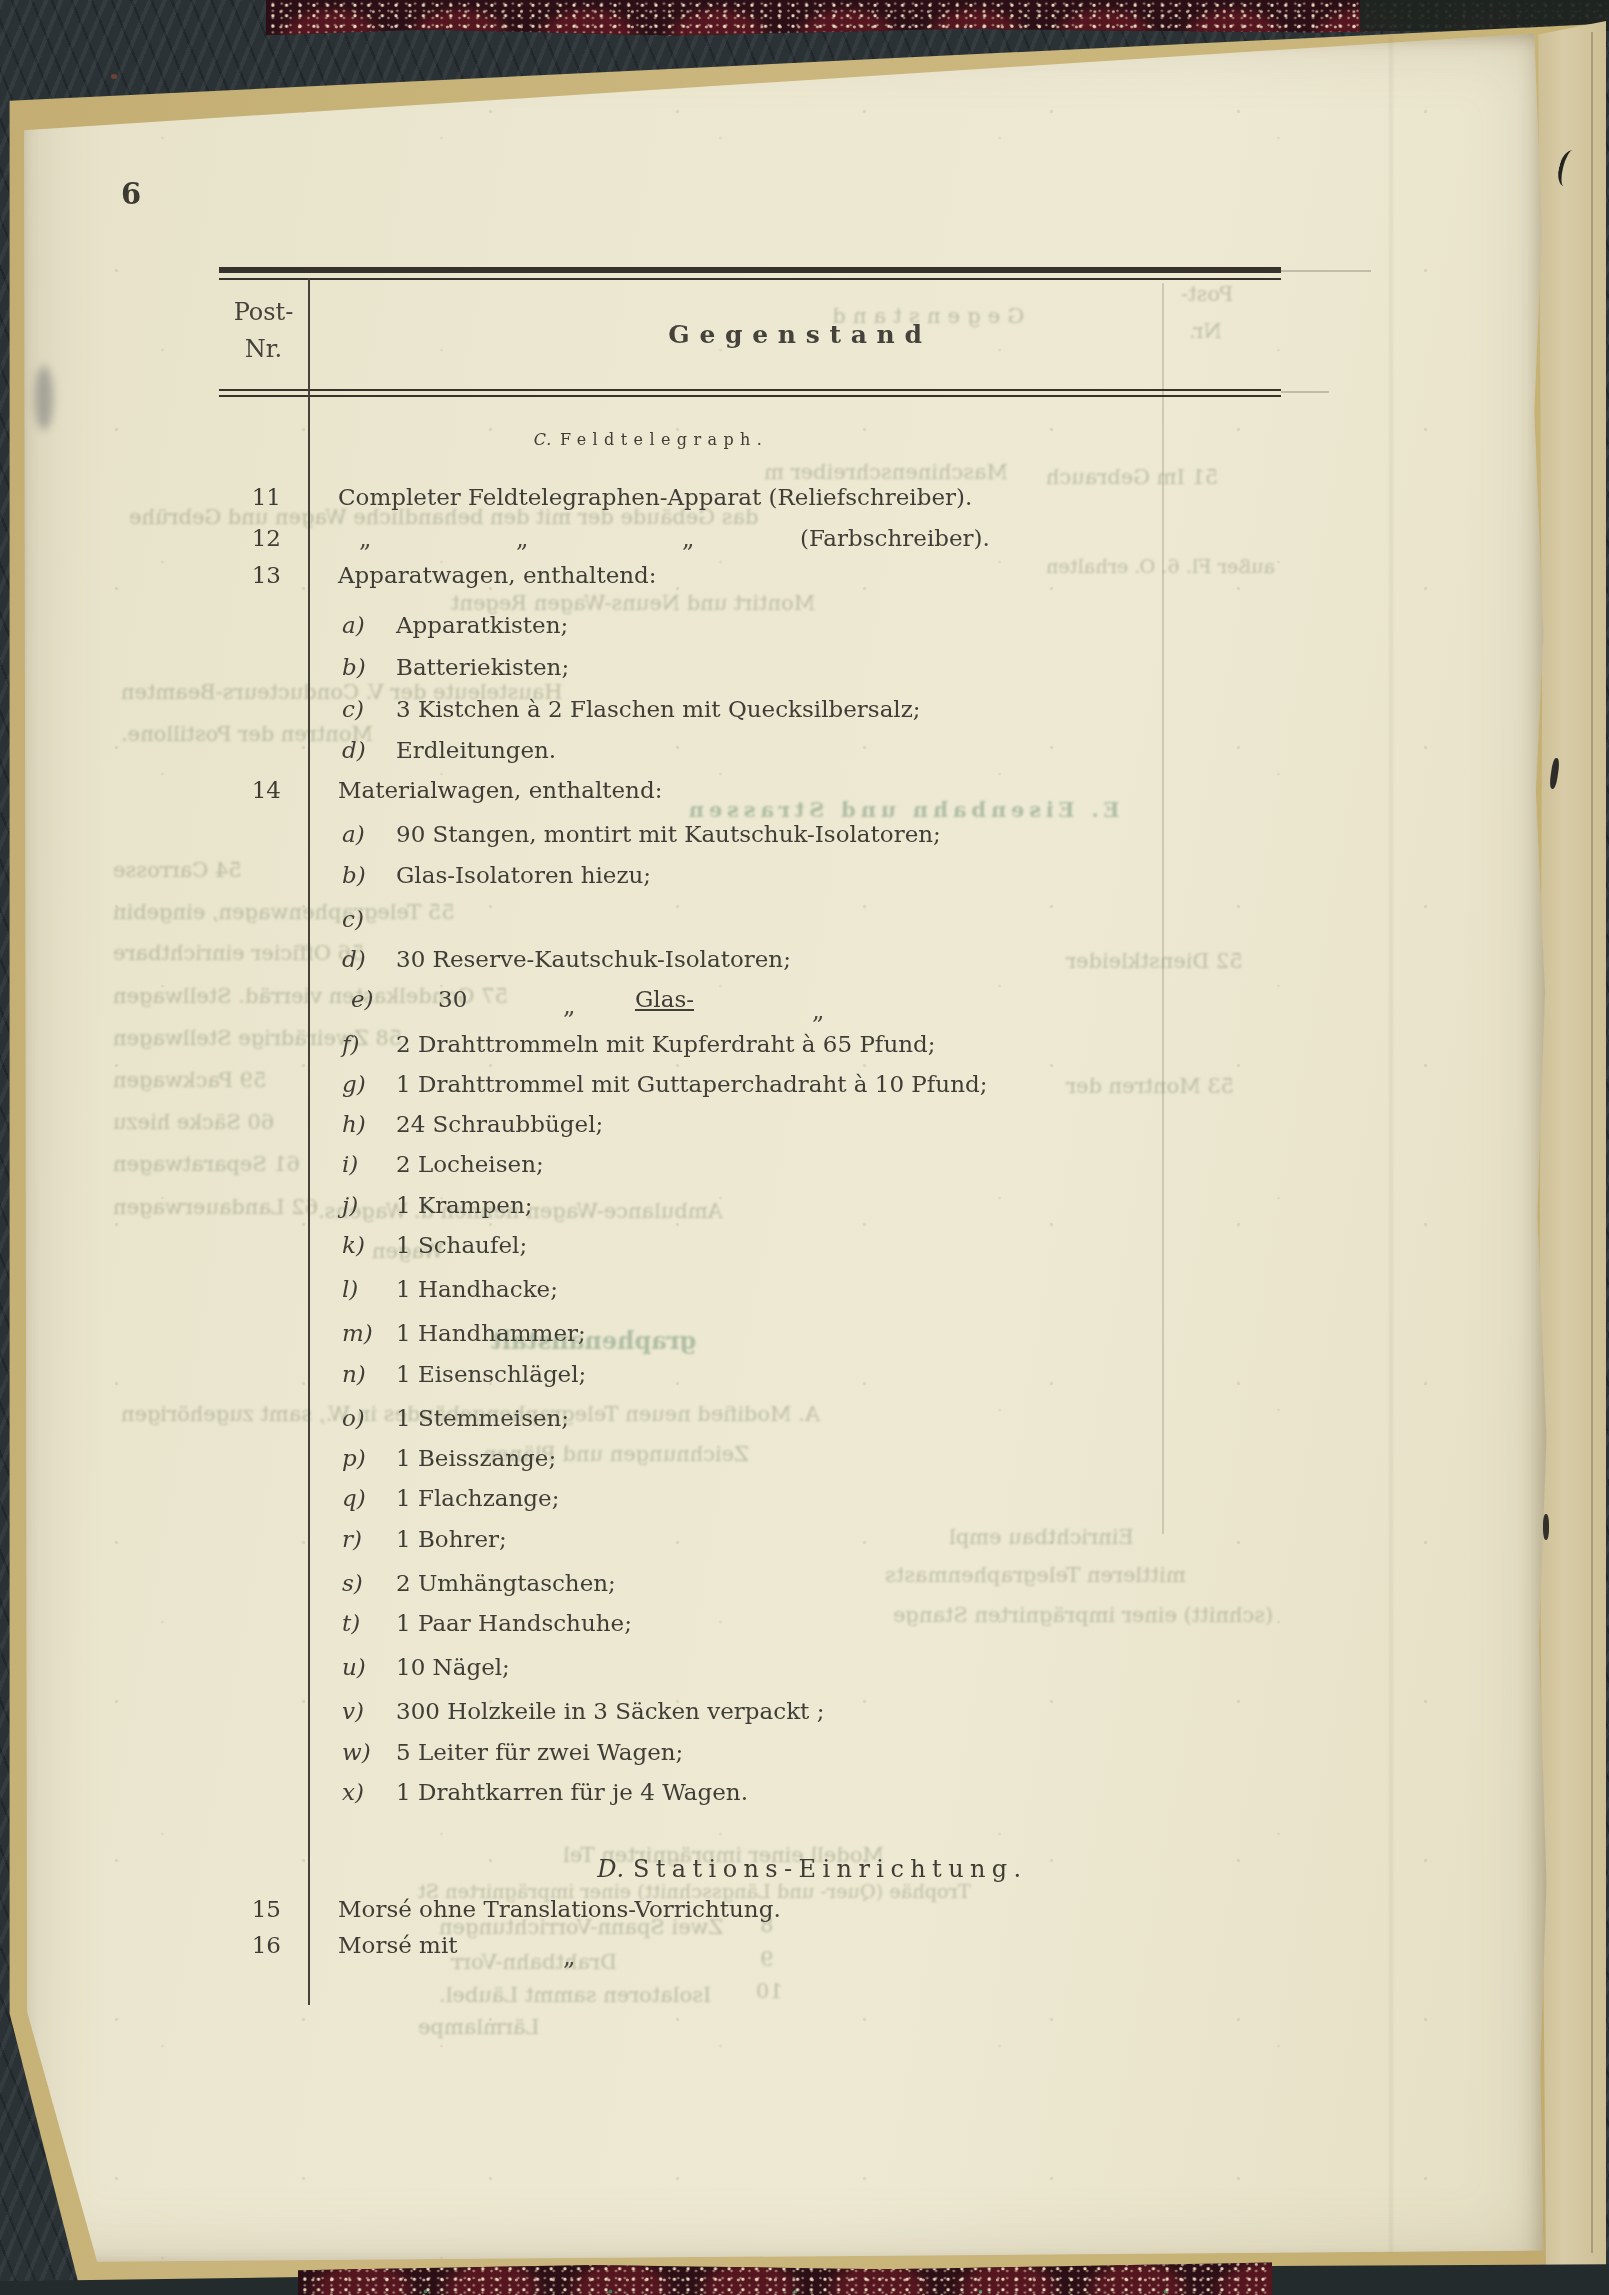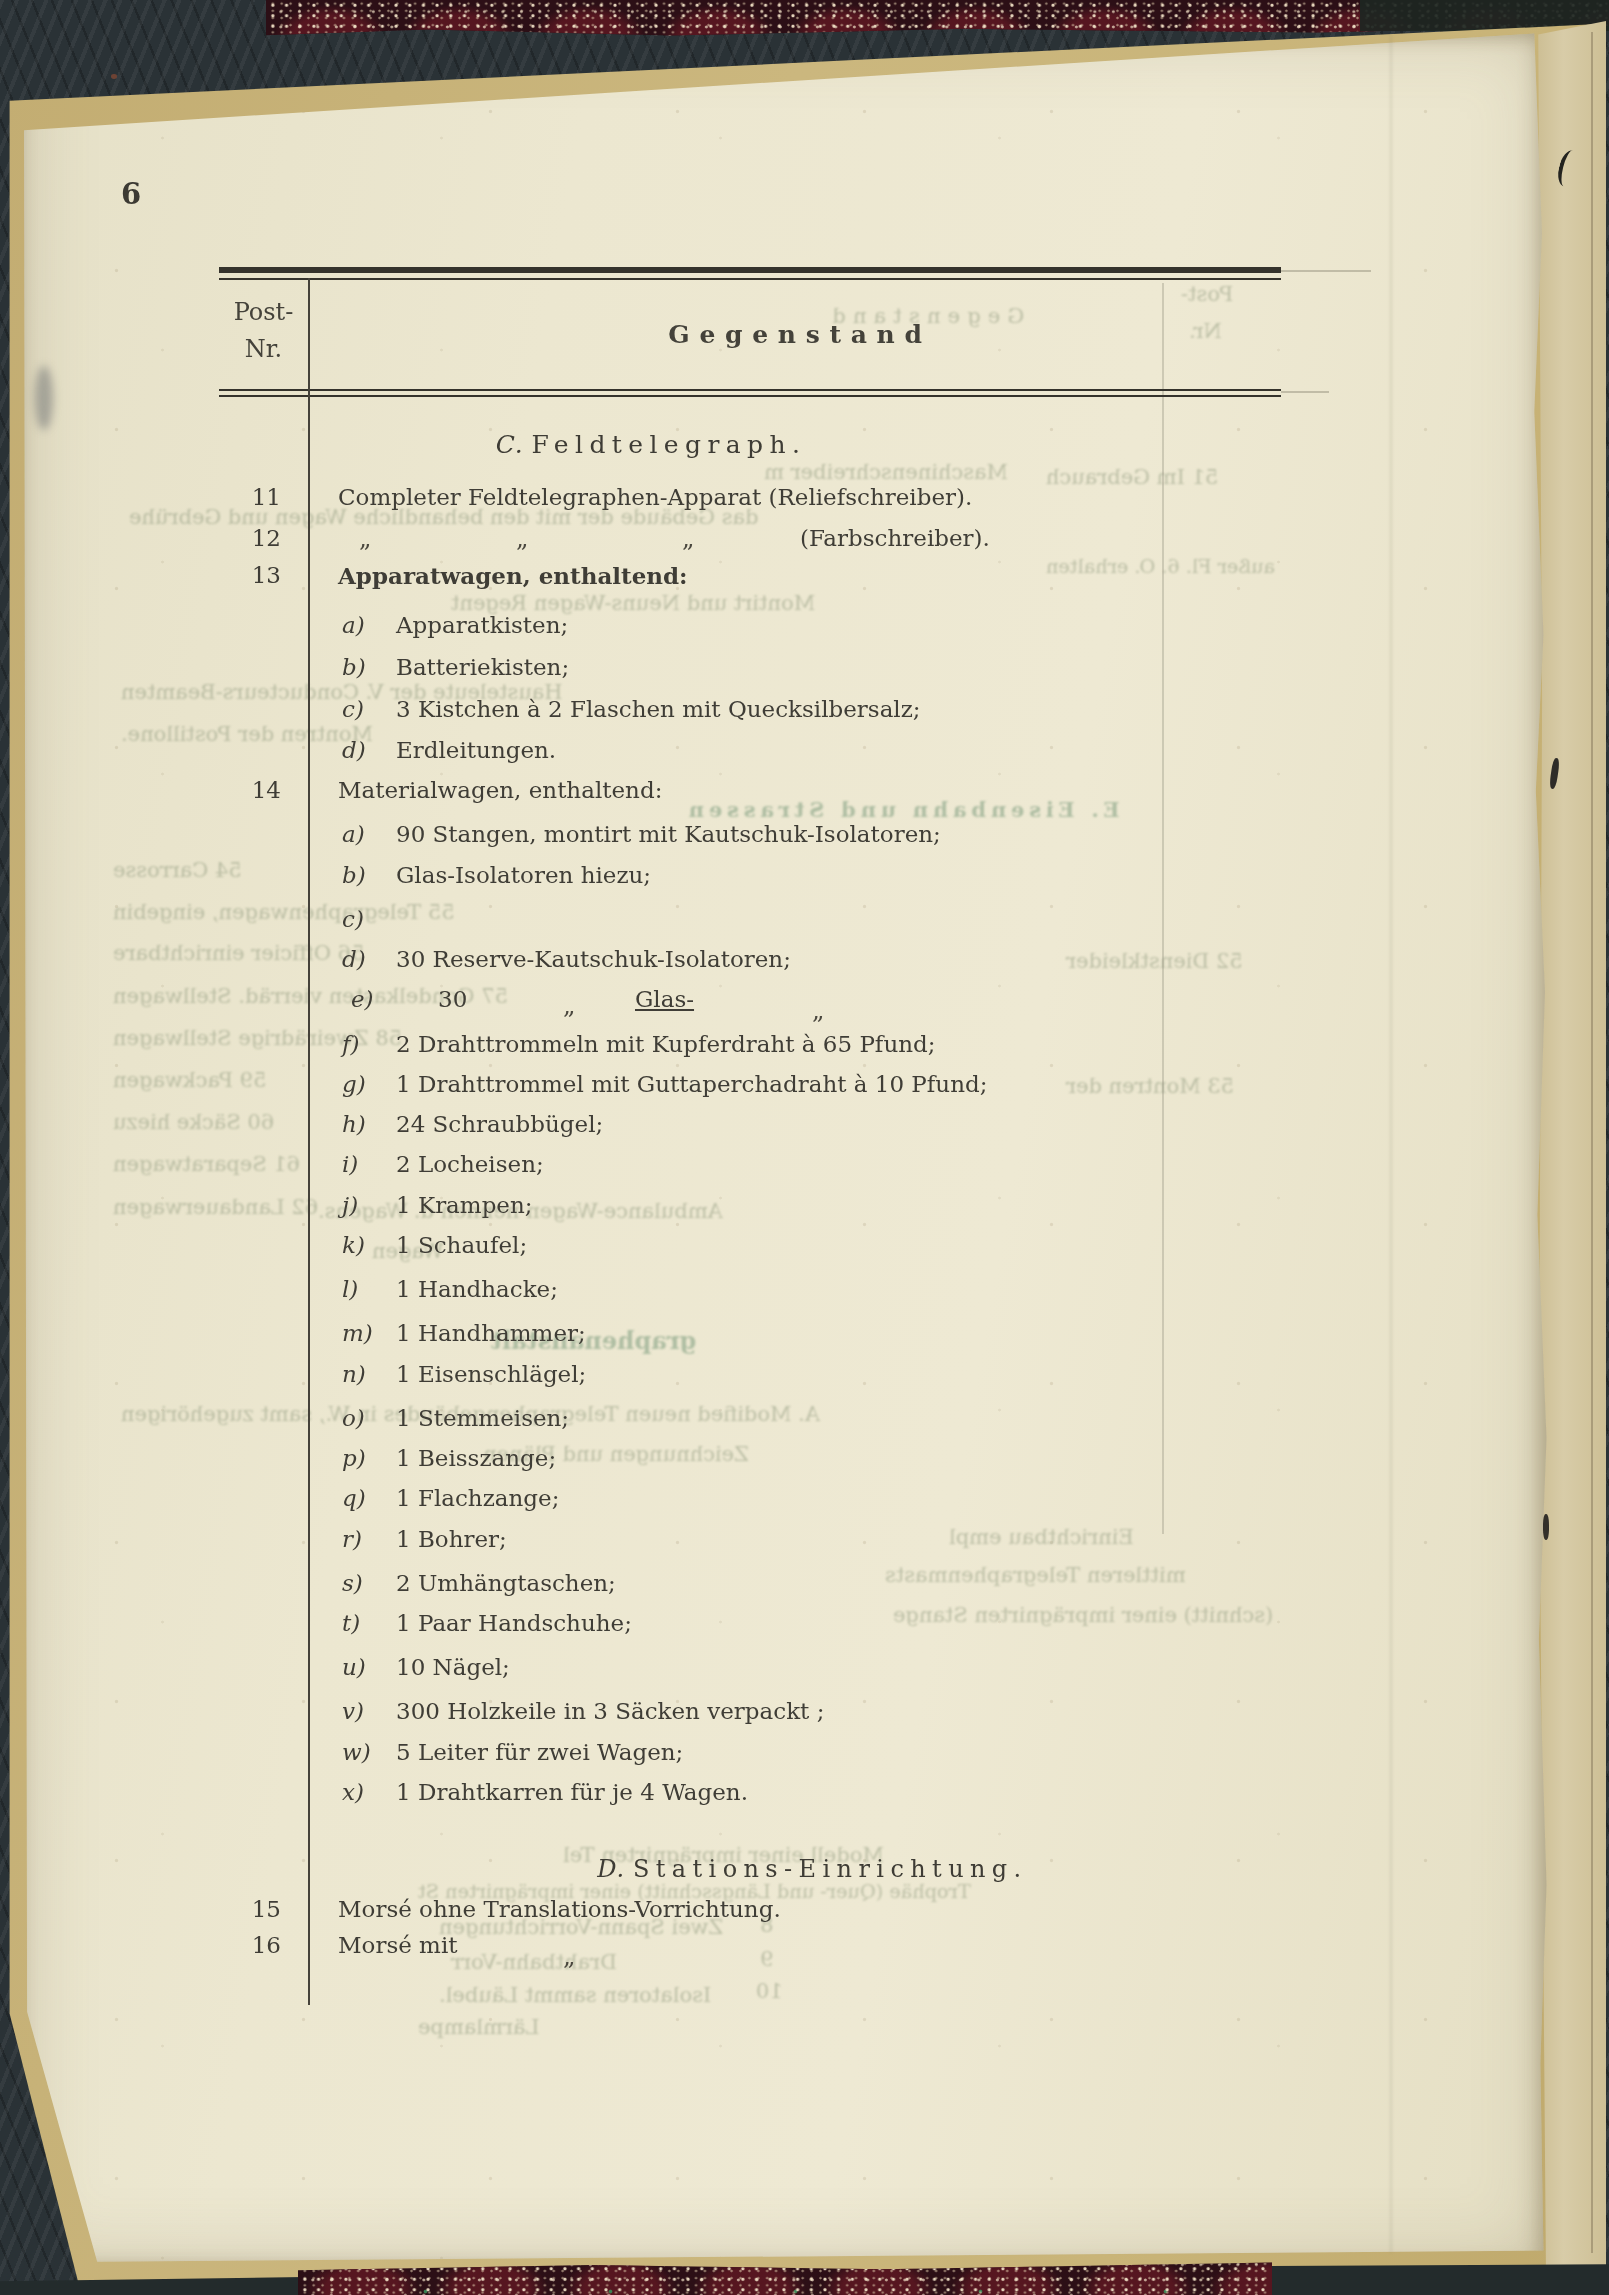--- a/index.html
+++ b/index.html
@@ -57,21 +57,21 @@
   .ghost-rule{position:absolute;background:rgba(150,146,125,.5);}
   .gr1{left:1281px;top:270px;width:90px;height:2.4px;}
   .gr2{left:1281px;top:391px;width:48px;height:1.6px;}
   .ghost-vrule{position:absolute;left:1162px;top:283px;width:1.6px;height:1251px;background:rgba(160,158,138,.42);}
 
   .colhead{position:absolute;font-size:24px;color:#44423a;text-align:center;}
   .head-post{left:211px;top:298px;width:105px;}
   .head-nr{left:211px;top:335px;width:105px;}
   .head-gegenstand{left:611px;top:320px;width:378px;font-size:25px;font-weight:bold;letter-spacing:9.7px;}
 
-  .sec-heading{position:absolute;font-size:25px;color:#3e3c35;text-align:center;white-space:nowrap;}
+  .sec-heading{position:absolute;font-size:16px;color:#3e3c35;text-align:center;white-space:nowrap;}
   .sec-c{left:434px;top:430px;width:434px;}
   .sec-d{left:555px;top:1855px;width:515px;font-size:24px;}
   .sec-heading .sec-label{font-style:italic;letter-spacing:0.8px;margin-right:8px;}
   .sec-heading .sec-title{letter-spacing:6.4px;}
 
   #rows{position:absolute;left:0;top:0;}
   .row{position:absolute;left:308px;width:1054px;height:35px;font-size:23px;color:#3f3d36;}
   .row span{position:absolute;white-space:nowrap;display:block;}
   .row .num{left:-103px;width:76px;text-align:right;}
   .row .letter{font-style:italic;}
@@ -172,21 +172,21 @@
     </div>
     <div class="row" style="top: 525px;">
       <span class="num" style="left: -103px;">12</span>
       <span class="ditto" style="left: 51px;">„</span>
       <span class="ditto" style="left: 208px;">„</span>
       <span class="ditto" style="left: 374px;">„</span>
       <span style="left: 492px;">(Farbschreiber).</span>
     </div>
     <div class="row" style="top: 562px;">
       <span class="num" style="left: -103px;">13</span>
-      <span style="left: 30px; font-weight: bold;">Apparatwagen, enthaltend:</span>
+      <span style="left: 30px;">Apparatwagen, enthaltend:</span>
     </div>
     <div class="row" style="top: 612px;">
       <span class="letter" style="left: 34px;">a)</span>
       <span style="left: 88px;">Apparatkisten;</span>
     </div>
     <div class="row" style="top: 654px;">
       <span class="letter" style="left: 34px;">b)</span>
       <span style="left: 88px;">Batteriekisten;</span>
     </div>
     <div class="row" style="top: 696px;">

